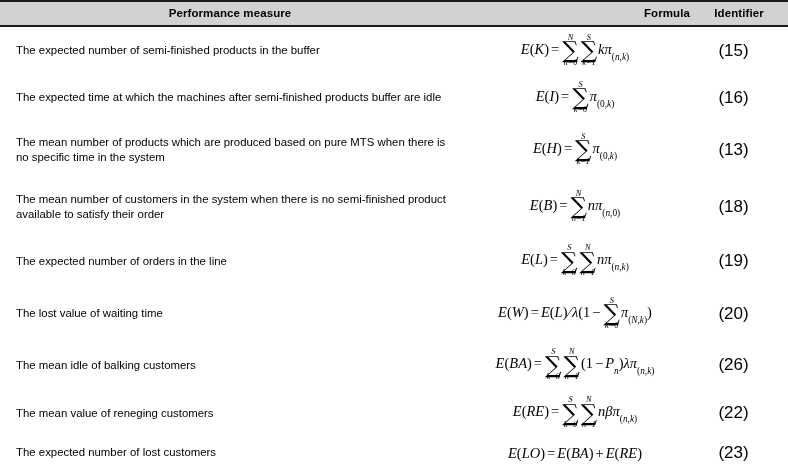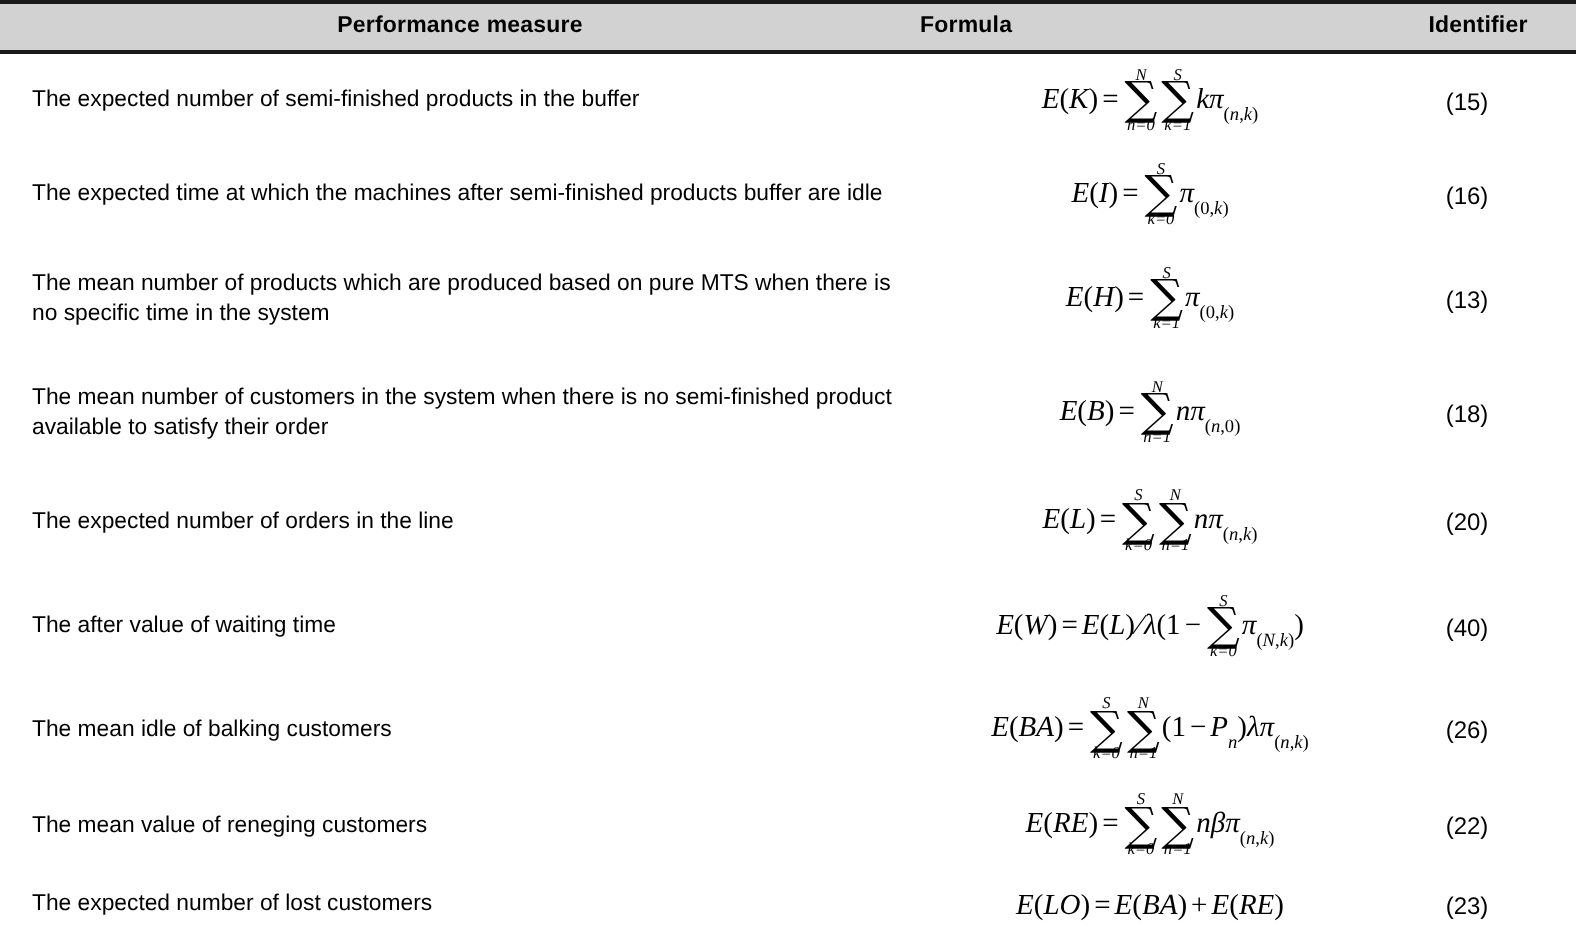--- a/index.html
+++ b/index.html
@@ -38,21 +38,21 @@
     border-bottom: 2px solid #1a1a1a;
     font-family: "Liberation Sans", sans-serif;
     font-weight: bold;
     font-size: 11.5px;
     padding: 4px 0 5px 0;
     height: 14px;
     line-height: 14px;
     letter-spacing: 0.1px;
   }
   th.col-measure { text-align: center; }
-  th.col-formula { text-align: left; }
+  th.col-formula { text-align: right; }
   th.col-identifier { text-align: center; }
 
   
   tbody td {
     vertical-align: middle;
     border: none;
   }
   td.measure {
     font-family: Liberation Sans, sans-serif;
     font-size: 11.4px;
@@ -61,21 +61,21 @@
     padding-left: 16px;
     padding-right: 8px;
   }
   td.formula {
     text-align: center;
     font-family: "Liberation Serif", serif;
     font-size: 13px;
   }
   td.identifier {
     font-family: "Liberation Sans", sans-serif;
-    font-size: 12px;
+    font-size: 17px;
     text-align: center;
     padding-right: 12px;
   }
 
   tbody tr.last-row td {
     border-bottom: 2px solid #1a1a1a;
   }
 
   
   .math {
@@ -223,35 +223,35 @@
                 <span class="lim top">S</span>
                 <span class="sig">∑</span>
                 <span class="lim bot">k=0</span>
               </span><span class="sum">
                 <span class="lim top">N</span>
                 <span class="sig">∑</span>
                 <span class="lim bot">n=1</span>
               </span><span>n</span><span class="pi">π</span><span class="sub"><span class="n">(</span>n<span class="n">,</span>k<span class="n">)</span></span>
           </span>
         </td>
-        <td class="identifier">(20)</td>
+        <td class="identifier">(19)</td>
       </tr>
 
       <tr style="height:53px">
-        <td class="measure">The after value of waiting time</td>
+        <td class="measure">The lost value of waiting time</td>
         <td class="formula">
           <span class="math" title="E(W) = E(L)/lambda (1 - sum pi(N,k))">
             <span>E</span><span class="paren">(</span><span>W</span><span class="paren">)</span><span class="op">=</span><span>E</span><span class="paren">(</span><span>L</span><span class="paren">)</span><span class="frac-slash">∕</span><span class="greek">λ</span><span class="paren">(1</span><span class="op">−</span><span class="sum">
                 <span class="lim top">S</span>
                 <span class="sig">∑</span>
                 <span class="lim bot">k=0</span>
               </span><span class="pi">π</span><span class="sub"><span class="n">(</span>N<span class="n">,</span>k<span class="n">)</span></span><span class="paren">)</span>
           </span>
         </td>
-        <td class="identifier">(40)</td>
+        <td class="identifier">(20)</td>
       </tr>
 
       <tr style="height:50px">
         <td class="measure">The mean idle of balking customers</td>
         <td class="formula">
           <span class="math" title="E(BA) = sum sum (1-Pn) lambda pi(n,k)">
             <span>E</span><span class="paren">(</span><span>BA</span><span class="paren">)</span><span class="op">=</span><span class="sum">
                 <span class="lim top">S</span>
                 <span class="sig">∑</span>
                 <span class="lim bot">k=0</span>

